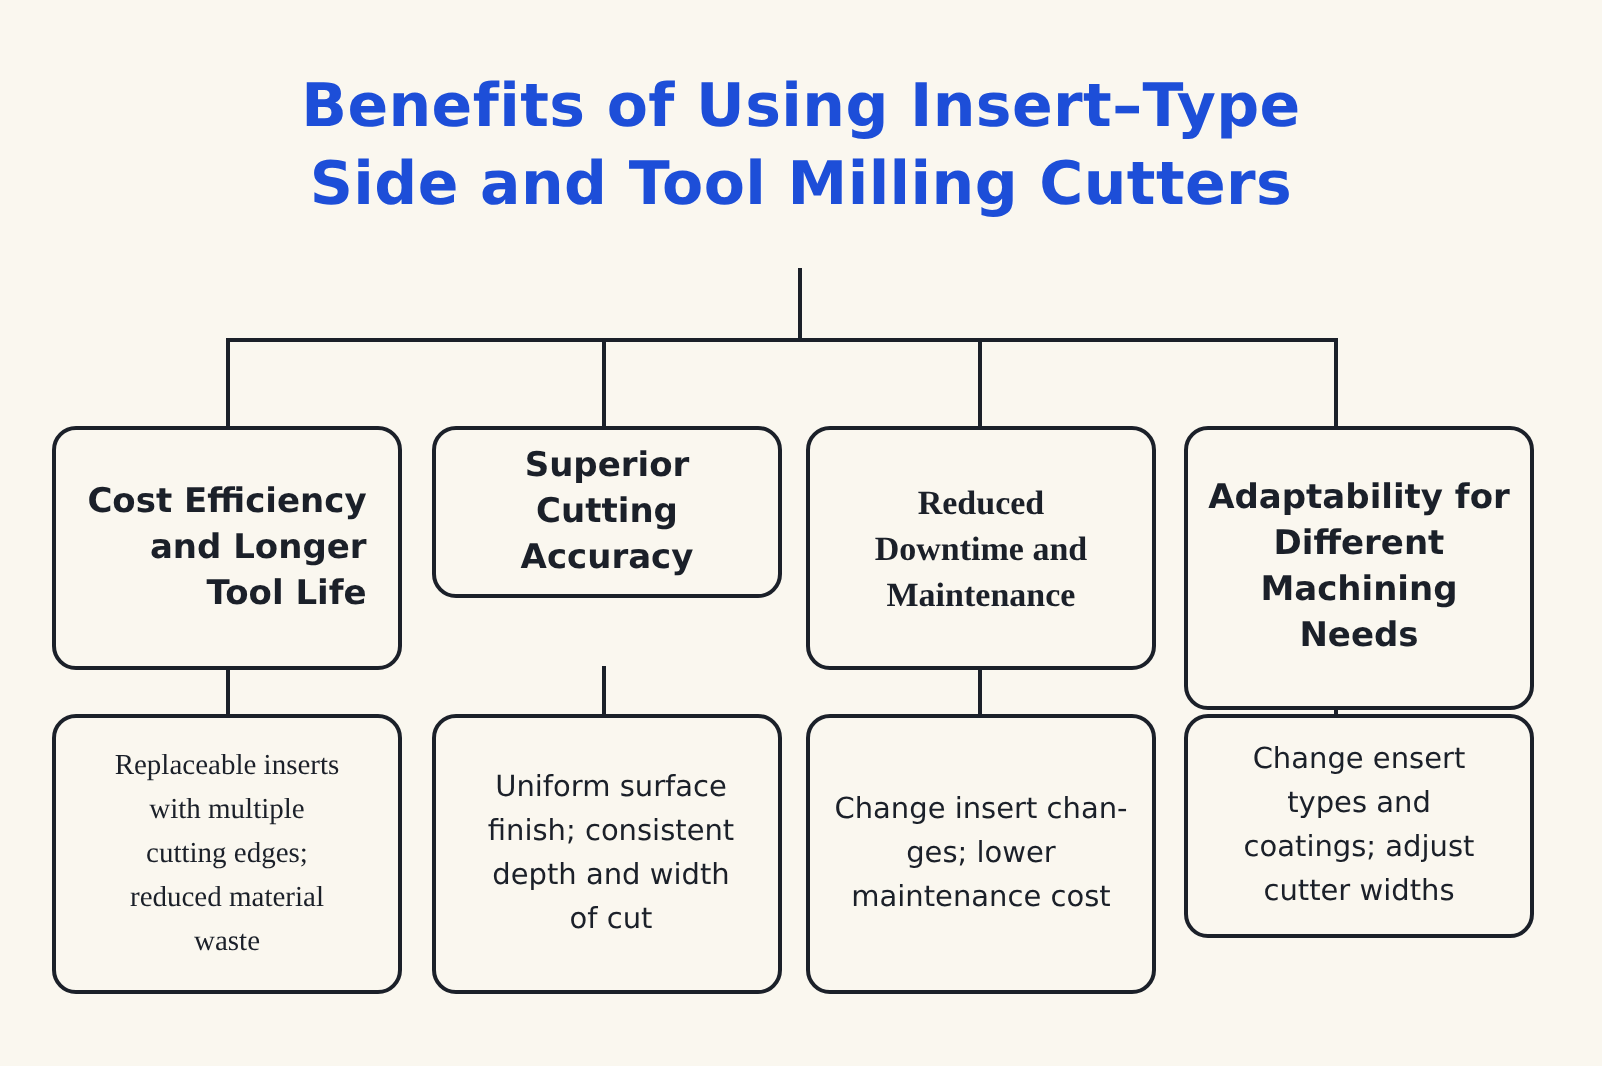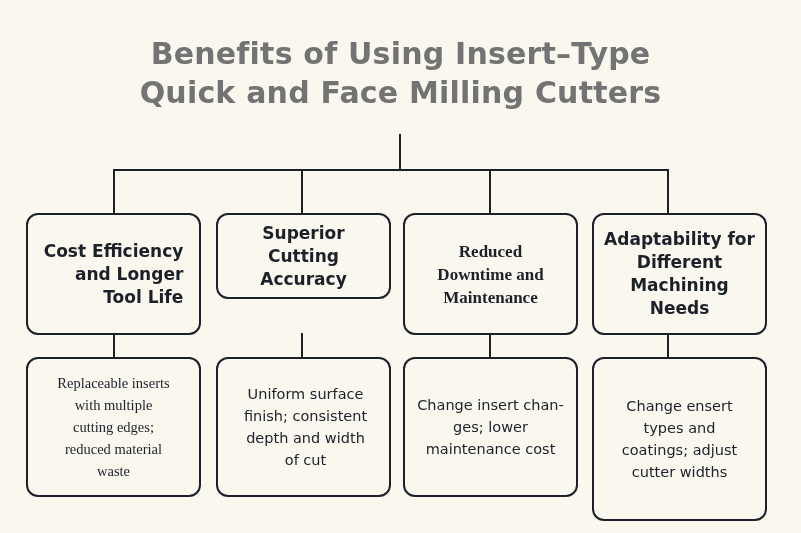--- a/index.html
+++ b/index.html
@@ -19,21 +19,21 @@
     height: 533px;
     background: #faf7ef;
   }
   
   .title {
     position: absolute;
     left: 0;
     top: 34px;
     width: 801px;
     text-align: center;
-    color: #737373;
+    color: #1d4ed8;
     font-size: 30px;
     font-weight: bold;
     line-height: 39px;
     letter-spacing: 0.2px;
   }
   .title-line {
     display: block;
   }
   
   .line {
@@ -72,21 +72,21 @@
     white-space: pre-line;
   }
 </style>
 </head>
 <body>
 
 <div id="canvas">
 
   <div class="title">
     <span class="title-line">Benefits of Using Insert–Type</span>
-    <span class="title-line">Quick and Face Milling Cutters</span>
+    <span class="title-line">Side and Tool Milling Cutters</span>
   </div>
 
   <div class="line vline" style="left:399px; top:134px; height:36px;"></div>
 
   <div class="line hline" style="left:113px; top:169px; width:556px;"></div>
 
   <div class="line vline" style="left:113px; top:169px; height:44px;"></div>
   <div class="line vline" style="left:301px; top:169px; height:44px;"></div>
   <div class="line vline" style="left:489px; top:169px; height:44px;"></div>
   <div class="line vline" style="left:667px; top:169px; height:44px;"></div>
@@ -104,21 +104,21 @@
   <div class="node head" style="left:216px; top:213px; width:175px; height:86px;">
     <span class="node-text">Superior
 Cutting
 Accuracy</span>
   </div>
   <div class="node head" style="left:403px; top:213px; width:175px; height:122px;font-family:Liberation Serif, serif;">
     <span class="node-text">Reduced
 Downtime and
 Maintenance</span>
   </div>
-  <div class="node head" style="left:592px; top:213px; width:175px; height:122px;">
+  <div class="node head" style="left:592px; top:213px; width:175px; height:142px;">
     <span class="node-text">Adaptability for
 Different
 Machining
 Needs</span>
   </div>
 
   <div class="node detail" style="left:26px; top:357px; width:175px; height:140px;font-family:Liberation Serif, serif;">
     <span class="node-text">Replaceable inserts
 with multiple
 cutting edges;
@@ -129,20 +129,20 @@
     <span class="node-text">Uniform surface
 finish; consistent
 depth and width
 of cut</span>
   </div>
   <div class="node detail" style="left:403px; top:357px; width:175px; height:140px;">
     <span class="node-text">Change insert chan-
 ges; lower
 maintenance cost</span>
   </div>
-  <div class="node detail" style="left:592px; top:357px; width:175px; height:164px;">
+  <div class="node detail" style="left:592px; top:357px; width:175px; height:112px;">
     <span class="node-text">Change ensert
 types and
 coatings; adjust
 cutter widths</span>
   </div>
 
 </div>
 
 </body></html>

